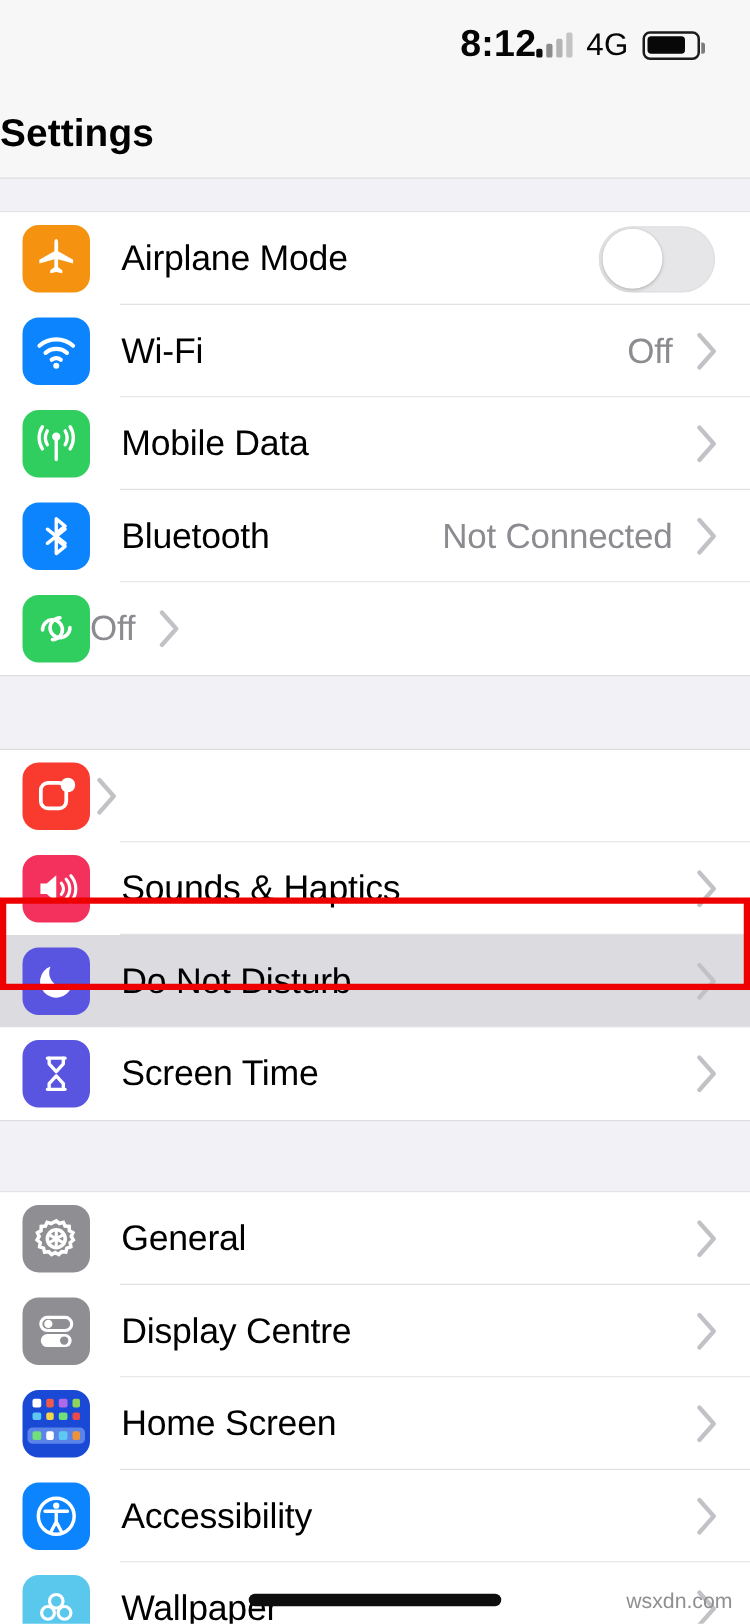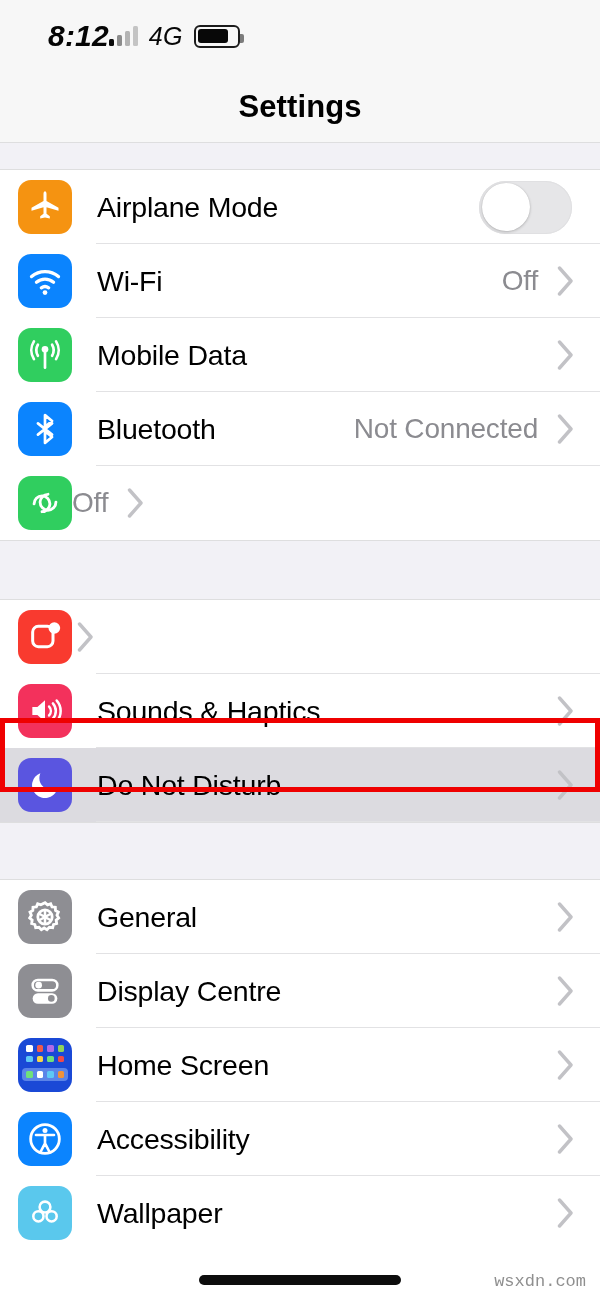--- a/index.html
+++ b/index.html
@@ -6,41 +6,40 @@
   html,body {
     width:600px; height:1299px;
     font-family:"Liberation Sans","DejaVu Sans",sans-serif;
     background:#ffffff; overflow:hidden;
   }
   #phone { position:relative; width:600px; height:1299px; background:#ffffff; }
 
   
   .statusbar {
     position:relative; height:72px; background:#f7f7f7;
-    display:flex; align-items:center; justify-content:flex-start;
+    display:flex; align-items:center; justify-content:flex-end;
     padding:0 40px 0 48px;
-    font-style:italic;
   }
   .sb-time { font-size:30px; font-weight:700; color:#050505; letter-spacing:.2px; }
   .sb-right { display:flex; align-items:center; gap:11px; }
   .bars { display:flex; align-items:flex-end; gap:3px; height:20px; }
   .bars i { display:block; width:5px; border-radius:1.5px; background:#0a0a0a; }
   .bars i.b1 { height:7px; }
   .bars i.b2 { height:11px; background:#8c8c8c; }
   .bars i.b3 { height:15px; background:#b4b4b4; }
   .bars i.b4 { height:20px; background:#c4c4c4; }
   .sb-net { font-size:25px; font-weight:400; color:#070707; letter-spacing:.3px; }
   .batt { position:relative; width:46px; height:23px; border:2.4px solid #1b1b1b;
           border-radius:6px; display:flex; align-items:center; padding:2.2px; }
   .batt .fill { height:100%; width:80%; background:#080808; border-radius:3px; }
   .batt:after { content:""; position:absolute; right:-6px; top:7px; width:3.5px; height:9px;
                 background:#7c7c7c; border-radius:0 2px 2px 0; }
 
   
-  .navbar { height:70px; background:#f7f7f7; display:flex; align-items:center; justify-content:center; }
+  .navbar { height:70px; background:#f7f7f7; display:flex; align-items:center; }
   .navtitle { font-size:31px; font-weight:700; color:#000; letter-spacing:.1px; }
 
   
   .gap { background:#f2f1f6; border-top:1px solid #dededf; border-bottom:1px solid #dededf; }
   .gap.g0 { height:28px; }
   .gap.g1 { height:60px; }
   .gap.g2 { height:58px; }
 
   .group { background:#ffffff; }
 
@@ -81,21 +80,21 @@
     border:5px solid #ef0000; pointer-events:none; z-index:20;
   }
 
   
   .home-ind {
     position:absolute; left:50%; transform:translateX(-50%);
     bottom:14px; width:202px; height:10px; border-radius:5px; background:#0d0d0d; z-index:30;
   }
   .watermark {
     position:absolute; right:14px; bottom:8px; font-size:17px; color:#8f8f8f;
-    font-family:Liberation Mono, monospace; z-index:30;
+    font-family:Liberation Sans, sans-serif; z-index:30;
   }
 
   
   .hs { background:#1a49d6; flex-direction:column; justify-content:flex-start;
         padding:7px 5px 5px; gap:4px; }
   .hs .r { display:flex; gap:4px; justify-content:center; }
   .hs .r span { width:6.5px; height:6.5px; border-radius:1.6px; display:block; }
   .hs .dock { margin-top:2px; background:#5b84e8; border-radius:4px; padding:3px 4px;
               display:flex; gap:4px; }
 </style>
@@ -252,20 +251,37 @@
             <path fill="#fff" d="M20 15.2A8.6 8.6 0 0 1 8.9 4.1 8.6 8.6 0 1 0 20 15.2z"></path>
           </svg>
         </div>
         <div class="label">Do Not Disturb</div>
         <div class="chev">
           <svg width="18" height="30" viewBox="0 0 18 30">
             <path d="M2.5 2 L14 15 L2.5 28" fill="none" stroke="#c2c2c6" stroke-width="3.4" stroke-linecap="round" stroke-linejoin="round"></path>
           </svg>
         </div>
         <div class="sep"></div>
+      </div>
+      <div class="row last">
+        <div class="ico" style="background:#5a55e0">
+          <svg width="34" height="34" viewBox="0 0 24 24">
+            <g fill="none" stroke="#fff" stroke-width="1.9" stroke-linecap="round" stroke-linejoin="round">
+              <path d="M7 3.2h10M7 20.8h10"></path>
+              <path d="M8 3.2v3.2l4 4.4 4-4.4V3.2"></path>
+              <path d="M8 20.8v-3.2l4-4.4 4 4.4v3.2"></path>
+            </g>
+          </svg>
+        </div>
+        <div class="label">Screen Time</div>
+        <div class="chev">
+          <svg width="18" height="30" viewBox="0 0 18 30">
+            <path d="M2.5 2 L14 15 L2.5 28" fill="none" stroke="#c2c2c6" stroke-width="3.4" stroke-linecap="round" stroke-linejoin="round"></path>
+          </svg>
+        </div>
       </div>
     </div>
   <div class="gap g2"></div>
   <div class="group" id="grp2">
       <div class="row">
         <div class="ico" style="background:#8e8e93">
           <svg width="40" height="40" viewBox="0 0 24 24">
             <path fill="none" stroke="#fff" stroke-width="1.7" d="M12 3.4l1.5 1.3 1.9-.6.8 1.8 2 .2.1 2 1.7 1-.8 1.8 1 1.7-1.5 1.3.3 2-1.9.6-.5 1.9-2-.2-1.4 1.4-1.7-1-1.7 1-1.4-1.4-2 .2-.5-1.9-1.9-.6.3-2L2.8 12.6l1-1.7-.8-1.8 1.7-1 .1-2 2-.2.8-1.8 1.9.6z"></path>
             <circle cx="12" cy="12" r="4.3" fill="none" stroke="#fff" stroke-width="1.7"></circle>
             <path d="M12 7.8v8.4M8.3 9.9l7.4 4.2M8.3 14.1l7.4-4.2" stroke="#fff" stroke-width="1.5"></path>

